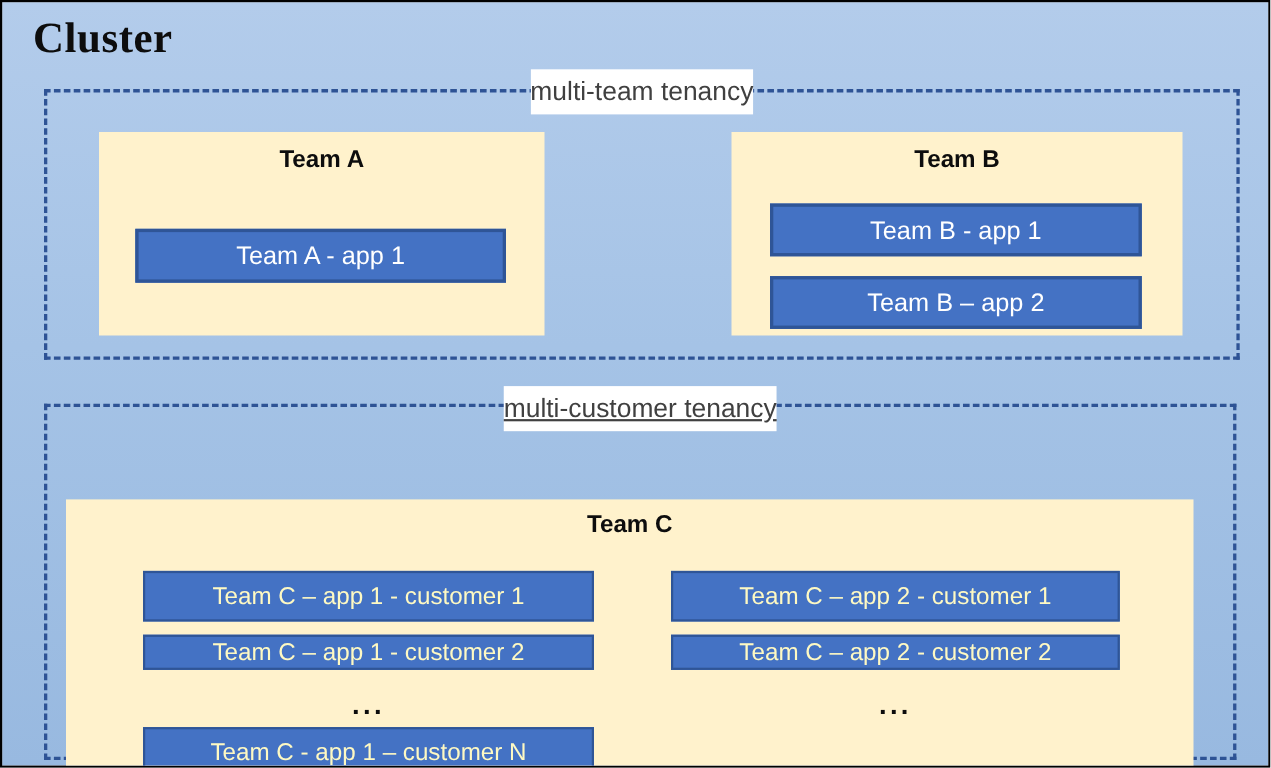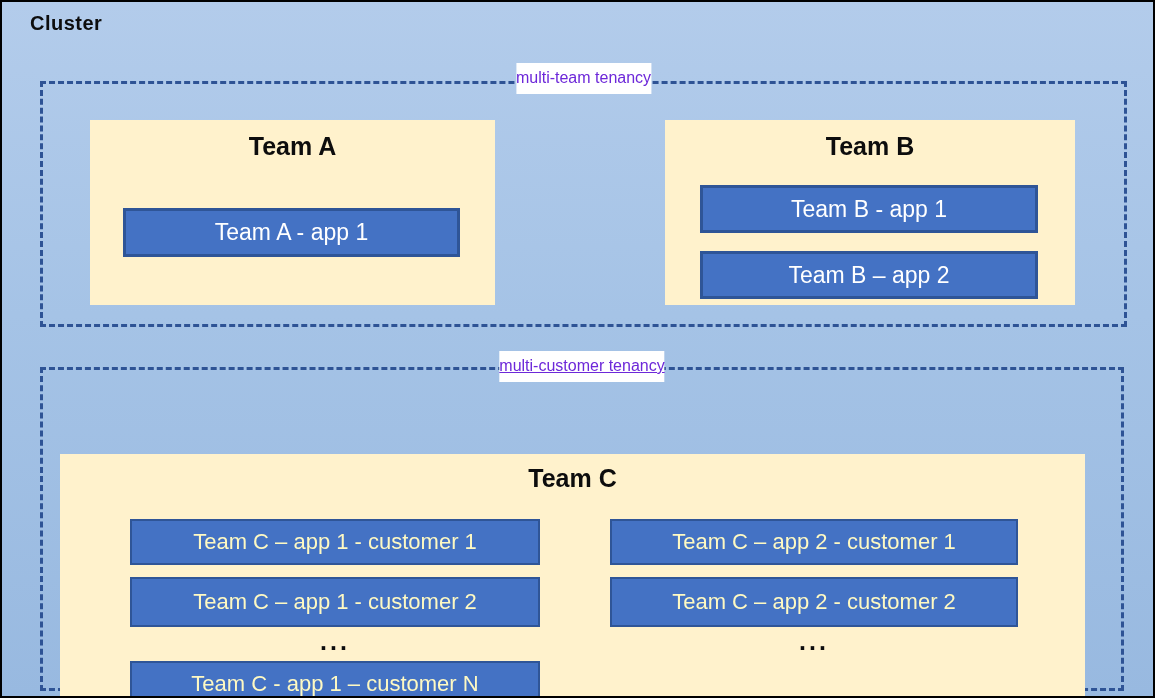--- a/index.html
+++ b/index.html
@@ -14,24 +14,25 @@
     height: 698px;
     box-sizing: border-box;
     border: 2px solid #000000;
     background: linear-gradient(180deg, #b3cceb 0%, #a5c3e6 45%, #98b9e0 100%);
     overflow: hidden;
   }
   .cluster-title {
     position: absolute;
     left: 28px;
     top: 10px;
-    font-size: 20px;
+    font-size: 39px;
     font-weight: bold;
     color: #0d0d0d;
     letter-spacing: 0.5px;
+    font-family: Liberation Serif, serif;
   }
   .tenancy-section {
     position: absolute;
     box-sizing: border-box;
     border: 3px dashed #2e5395;
   }
   .section-multi-team {
     left: 38px;
     top: 79px;
     width: 1087px;
@@ -41,41 +42,41 @@
     left: 38px;
     top: 365px;
     width: 1084px;
     height: 324px;
   }
   .section-label {
     position: absolute;
     left: 50%;
     transform: translateX(-50%);
     background: #ffffff;
-    color: #6d28d9;
-    font-size: 16px;
+    color: #404040;
+    font-size: 24px;
     padding: 5px 0;
     white-space: nowrap;
     line-height: 1.3;
   }
   .section-multi-team .section-label { top: -21px; }
   .section-multi-customer .section-label { top: -19px; text-decoration: underline; }
   .team-box {
     position: absolute;
     background: #fff2cc;
   }
   .team-a { left: 47px; top: 36px; width: 405px; height: 185px; }
   .team-b { left: 622px; top: 36px; width: 410px; height: 185px; }
   .team-c { left: 17px; top: 40px; width: 1025px; height: 267px; margin-top: 44px; }
   .team-title {
     position: absolute;
     left: 0;
     width: 100%;
     text-align: center;
-    font-size: 25px;
+    font-size: 22px;
     font-weight: bold;
     color: #0d0d0d;
   }
   .team-a .team-title, .team-b .team-title { top: 12px; }
   .team-c .team-title { top: 10px; }
   .app-box {
     position: absolute;
     box-sizing: border-box;
     background: #4472c4;
     border: 3px solid #2f5597;
@@ -104,21 +105,21 @@
     background: #4472c4;
     border: 2px solid #2f5597;
     color: #fef9c3;
     font-size: 22px;
     display: flex;
     align-items: center;
     justify-content: center;
     white-space: nowrap;
   }
   .row-1 { top: 65px; height: 46px; }
-  .row-2 { top: 123px; height: 50px; }
+  .row-2 { top: 123px; height: 32px; }
   .row-n { top: 207px; height: 45px; }
   .ellipsis {
     position: absolute;
     left: 0;
     top: 172px;
     width: 100%;
     height: 30px;
     text-align: center;
     font-size: 25px;
     font-weight: bold;

